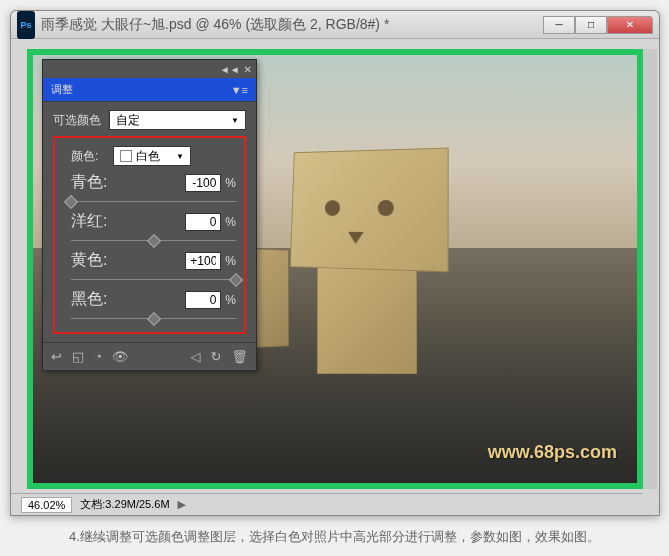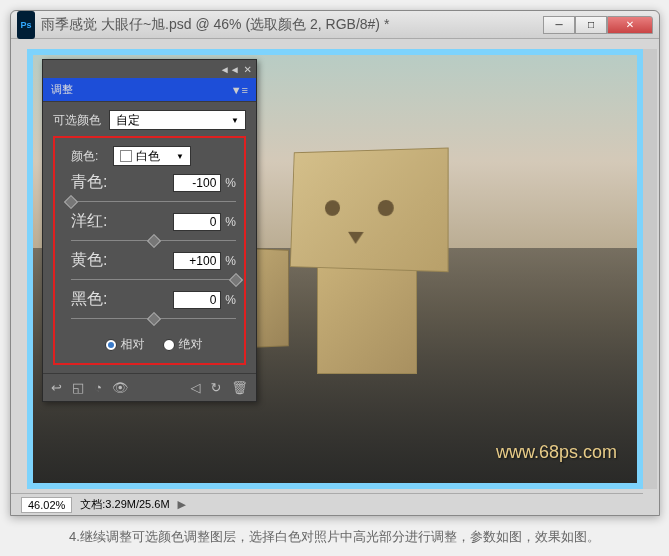--- a/index.html
+++ b/index.html
@@ -4,21 +4,21 @@
 <style>
 * { margin: 0; padding: 0; box-sizing: border-box; font-family: "Microsoft YaHei", SimSun, sans-serif; }
 body { background: #f0f0f0; width: 669px; height: 556px; position: relative; }
 .window { position: absolute; left: 10px; top: 10px; width: 650px; height: 506px; background: #d6d6d6; border: 1px solid #888; border-radius: 6px 6px 0 0; box-shadow: 0 2px 10px rgba(0,0,0,0.3); }
 .titlebar { height: 28px; background: linear-gradient(#e8e8e8, #d0d0d0); border-radius: 6px 6px 0 0; display: flex; align-items: center; padding: 0 6px; border-bottom: 1px solid #aaa; }
 .ps-icon { width: 18px; height: 28px; background: #001e36; border-radius: 3px; display: flex; align-items: center; justify-content: center; color: #31a8ff; font-size: 9px; font-weight: bold; margin-right: 6px; }
 .title-text { flex: 1; font-size: 14px; color: #555; }
 .win-btns { display: flex; gap: 0; }
 .win-btn { width: 32px; height: 18px; border: 1px solid #999; background: linear-gradient(#f5f5f5,#ddd); font-size: 10px; display: flex; align-items: center; justify-content: center; cursor: pointer; }
 .win-btn.close { background: linear-gradient(#e97e7e,#c94444); color: #fff; border-radius: 0 3px 0 0; width: 46px; }
-.canvas-area { position: absolute; left: 16px; top: 38px; right: 16px; bottom: 26px; background: #7dd3fc; overflow: hidden; }
+.canvas-area { position: absolute; left: 16px; top: 38px; right: 16px; bottom: 26px; background: #22c55e; overflow: hidden; font-weight: bold; }
 .photo { position: absolute; left: 6px; top: 6px; right: 6px; bottom: 6px; background: linear-gradient(180deg, #b8ccc4 0%, #d4c9b8 25%, #a89878 60%, #4a4a48 100%); }
 .ground { position: absolute; left: 0; right: 0; bottom: 0; height: 55%; background: linear-gradient(180deg, rgba(90,85,75,0.7), rgba(40,40,38,0.95)); }
 .danbo { position: absolute; left: 42%; top: 22%; width: 200px; height: 260px; }
 .danbo-head { width: 160px; height: 120px; background: linear-gradient(135deg, #d4bf8a, #b8a06a); position: relative; transform: perspective(400px) rotateY(-12deg) rotateX(5deg); border: 1px solid #9a8654; }
 .danbo-head::before, .danbo-head::after { content: ''; position: absolute; width: 16px; height: 16px; border-radius: 50%; background: #6b5838; top: 50px; }
 .danbo-head::before { left: 35px; }
 .danbo-head::after { left: 90px; }
 .danbo-mouth { position: absolute; left: 60px; top: 82px; width: 0; height: 0; border-left: 8px solid transparent; border-right: 8px solid transparent; border-top: 12px solid #6b5838; }
 .danbo-body { width: 100px; height: 110px; background: linear-gradient(135deg, #c8b078, #a89060); margin-top: -5px; margin-left: 30px; border: 1px solid #9a8654; }
 .danbo2 { position: absolute; left: 28%; top: 45%; width: 90px; height: 100px; background: linear-gradient(135deg, #c8b078, #9a8458); border: 1px solid #8a7648; transform: perspective(300px) rotateY(15deg); }
@@ -32,21 +32,21 @@
 .label { color: #ddd; font-size: 12px; min-width: 50px; }
 .select { background: #fff; border: 1px solid #333; height: 20px; padding: 0 6px; font-size: 12px; min-width: 100px; display: flex; align-items: center; justify-content: space-between; cursor: pointer; }
 .select-arrow { font-size: 8px; }
 .redbox { border: 2px solid #e02020; padding: 8px 8px 4px 16px; margin-top: 6px; }
 .color-select { background: #fff; border: 1px solid #333; height: 20px; padding: 0 6px; font-size: 12px; width: 78px; display: flex; align-items: center; gap: 4px; cursor: pointer; }
 .swatch { width: 12px; height: 12px; background: #fff; border: 1px solid #888; }
 .slider-row { margin-bottom: 2px; }
 .slider-head { display: flex; align-items: center; justify-content: space-between; margin-bottom: 2px; }
 .slider-label { color: #ddd; font-size: 16px; }
 .slider-val { display: flex; align-items: center; gap: 4px; }
-.num-input { width: 48px; height: 18px; background: #fff; border: 1px solid #333; font-size: 12px; text-align: right; padding: 0 4px; }
+.num-input { width: 36px; height: 18px; background: #fff; border: 1px solid #333; font-size: 12px; text-align: right; padding: 0 4px; }
 .pct { color: #ddd; font-size: 12px; }
 .slider-track { position: relative; height: 14px; }
 .slider-line { position: absolute; left: 0; right: 0; top: 6px; height: 1px; background: #888; }
 .slider-thumb { position: absolute; top: 2px; width: 10px; height: 10px; background: #777; border: 1px solid #aaa; transform: translateX(-50%) rotate(45deg); cursor: pointer; }
 .radio-row { display: flex; justify-content: center; gap: 18px; margin-top: 10px; padding-bottom: 6px; }
 .radio-item { display: flex; align-items: center; gap: 4px; color: #ddd; font-size: 12px; cursor: pointer; }
 .radio { width: 12px; height: 12px; border-radius: 50%; border: 1px solid #333; background: #fff; display: flex; align-items: center; justify-content: center; }
 .radio.checked::after { content: ''; width: 6px; height: 6px; border-radius: 50%; background: #3a7ac8; }
 .panel-footer { height: 28px; border-top: 1px solid #3a3a3a; display: flex; align-items: center; padding: 0 8px; gap: 10px; }
 .footer-icon { color: #bbb; font-size: 13px; cursor: pointer; }
@@ -164,30 +164,20 @@
               <input class="num-input" value="0" style="">
               <span class="pct">%</span>
             </div>
           </div>
           <div class="slider-track">
             <div class="slider-line"></div>
             <div class="slider-thumb" style="left:50%"></div>
           </div>
         </div>
 
-        <div class="radio-row">
-          <div class="radio-item">
-            <span class="radio checked"></span>
-            <span>相对</span>
-          </div>
-          <div class="radio-item">
-            <span class="radio"></span>
-            <span>绝对</span>
-          </div>
-        </div>
       </div>
     </div>
     <div class="panel-footer">
       <span class="footer-icon">↩</span>
       <span class="footer-icon">◱</span>
       <span class="footer-icon">◔</span>
       <span class="footer-icon">👁</span>
       <span style="flex:1"></span>
       <span class="footer-icon">◁</span>
       <span class="footer-icon">↻</span>

